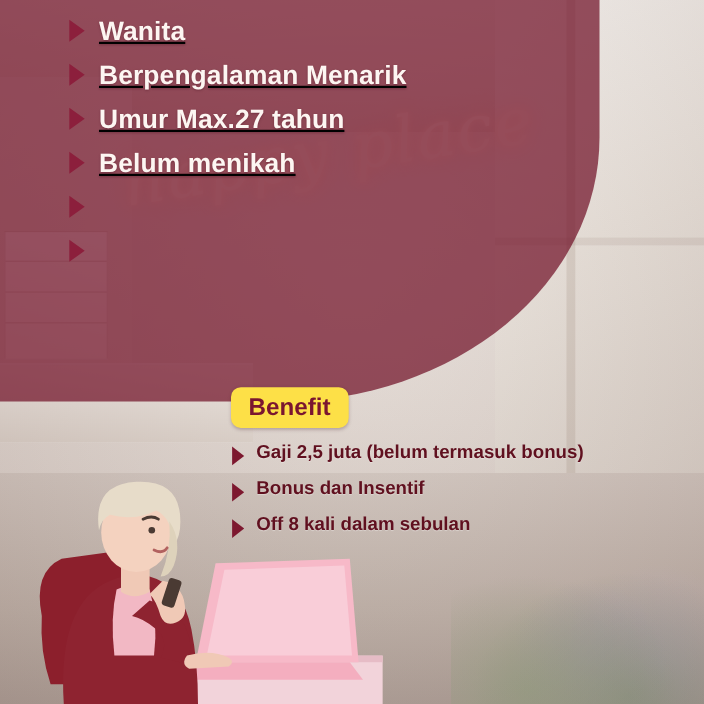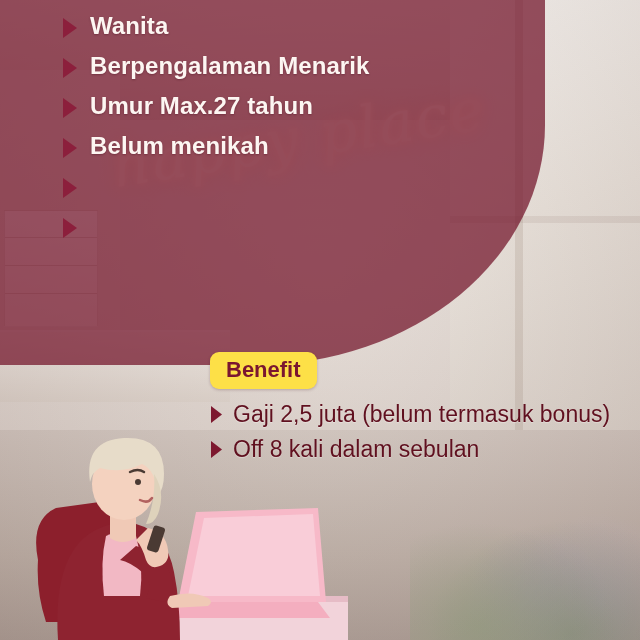--- a/index.html
+++ b/index.html
@@ -129,22 +129,23 @@
 
   
   .req-list {
     position: absolute;
     left: 62px;
     top: 12px;
     width: 470px;
   }
   .req-item {
     display: flex;
-    align-items: flex-start;
+    align-items: flex-end;
     margin-bottom: 9px;
+    text-decoration: underline;
   }
   .arrow {
     flex: 0 0 auto;
     width: 16px;
     height: 26px;
     margin-right: 12px;
     margin-top: 5px;
   }
   .arrow svg { display: block; }
   .req-text {
@@ -183,22 +184,22 @@
   }
   .benefit-arrow {
     flex: 0 0 auto;
     width: 13px;
     height: 22px;
     margin-right: 10px;
     margin-top: 4px;
   }
   .benefit-text {
     color: #60101f;
-    font-size: 23px;
-    font-weight: normal;
+    font-size: 17px;
+    font-weight: bold;
     line-height: 1.2;
     text-shadow: 0 1px 1px rgba(255,255,255,0.35);
   }
 
   
   .illustration {
     position: absolute;
     left: 18px;
     bottom: 0;
     width: 330px;
@@ -292,20 +293,28 @@
 
       <div class="benefit-item">
         <span class="benefit-arrow">
           <svg width="13" height="19" viewBox="0 0 13 19">
               <path d="M1 1 L12 9.5 L1 18 Z" fill="#7d182f"></path>
             </svg>
         </span>
         <span class="benefit-text">Gaji 2,5 juta (belum termasuk bonus)</span>
       </div>
 
+      <div class="benefit-item">
+        <span class="benefit-arrow">
+          <svg width="13" height="19" viewBox="0 0 13 19">
+              <path d="M1 1 L12 9.5 L1 18 Z" fill="#7d182f"></path>
+            </svg>
+        </span>
+        <span class="benefit-text">Bonus dan Insentif</span>
+      </div>
 
       <div class="benefit-item">
         <span class="benefit-arrow">
           <svg width="13" height="19" viewBox="0 0 13 19">
               <path d="M1 1 L12 9.5 L1 18 Z" fill="#7d182f"></path>
             </svg>
         </span>
         <span class="benefit-text">Off 8 kali dalam sebulan</span>
       </div>
 

